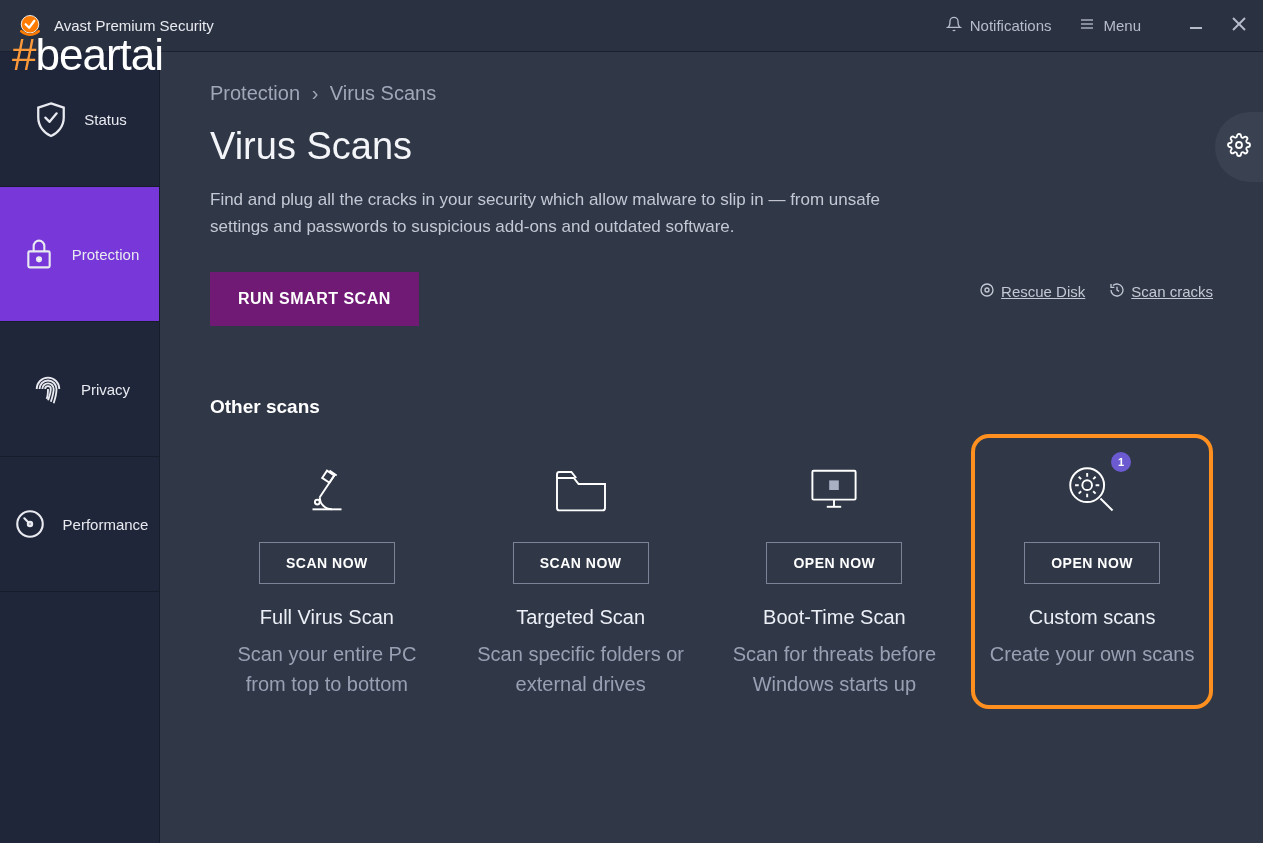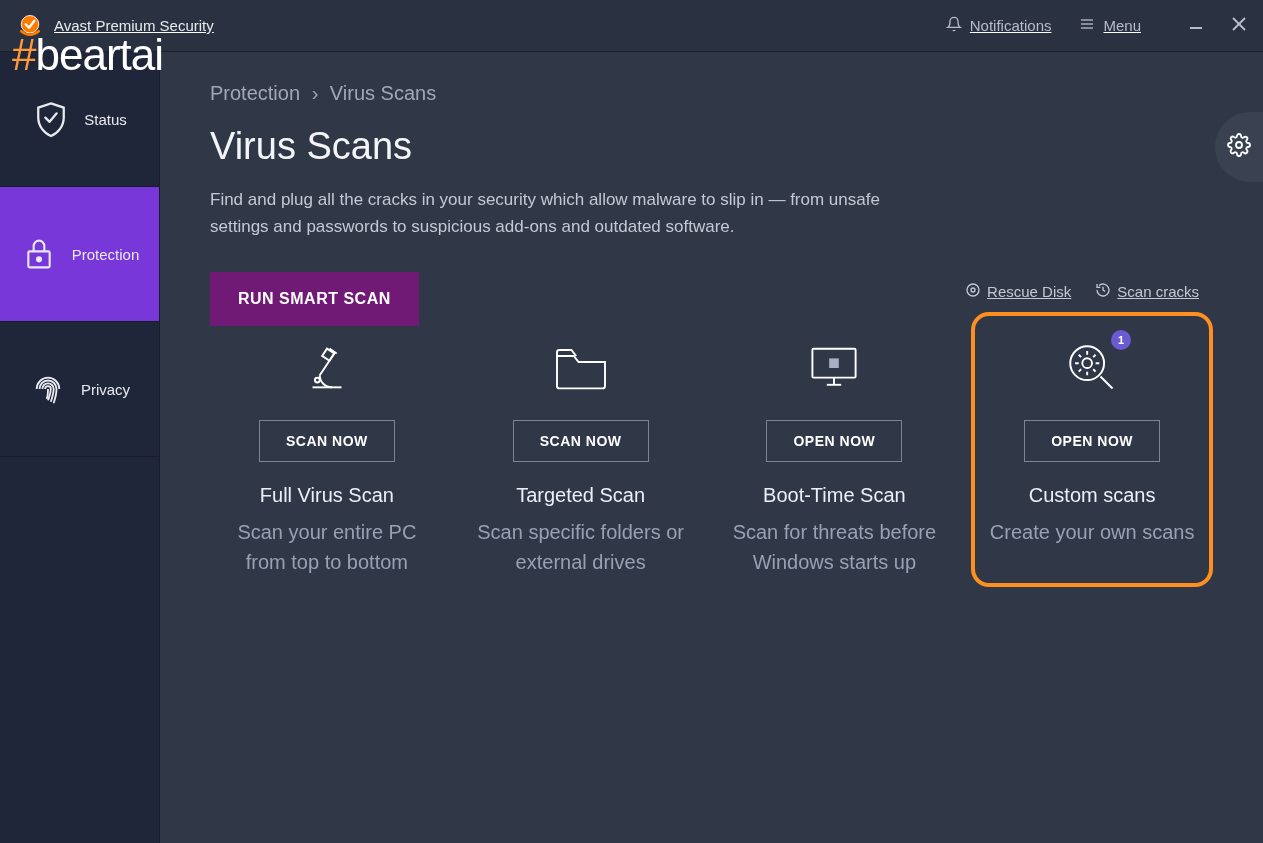--- a/index.html
+++ b/index.html
@@ -1,18 +1,18 @@
 <!DOCTYPE html>
 <html><head>
 <meta charset="utf-8">
 <style>
   * { margin: 0; padding: 0; box-sizing: border-box; font-family: -apple-system, BlinkMacSystemFont, "Segoe UI", Arial, sans-serif; }
   body { width: 1263px; height: 843px; background: #2a3140; color: #fff; overflow: hidden; position: relative; }
 
-  .titlebar { height: 52px; background: #2a3140; display: flex; align-items: center; padding: 0 16px; border-bottom: 1px solid #1b2130; text-decoration: underline; }
+  .titlebar { height: 52px; background: #2a3140; display: flex; align-items: center; padding: 0 16px; border-bottom: 1px solid #1b2130; }
   .titlebar-left { display: flex; align-items: center; gap: 10px; }
   .logo { width: 28px; height: 28px; }
   .app-title { font-size: 15px; color: #e8eaf0; font-weight: 400; }
   .titlebar-right { margin-left: auto; display: flex; align-items: center; gap: 28px; color: #b7bccb; font-size: 15px; text-align: center; }
   .titlebar-item { display: flex; align-items: center; gap: 8px; cursor: pointer; }
   .win-controls { display: flex; align-items: center; gap: 28px; margin-left: 20px; }
 
   .watermark { position: absolute; top: 30px; left: 12px; font-size: 44px; font-weight: 400; color: #fff; letter-spacing: -1px; z-index: 50; pointer-events: none; }
   .watermark .hash { color: #ff9a3a; }
 
@@ -24,21 +24,21 @@
   .sidebar-label { font-size: 15px; }
   .sidebar-icon { width: 38px; height: 38px; display: flex; align-items: center; justify-content: center; }
 
   .main { flex: 1; background: #303848; padding: 30px 50px 40px 50px; position: relative; }
   .breadcrumb { color: #a1a7b9; font-size: 20px; margin-bottom: 20px; }
   .breadcrumb .sep { margin: 0 6px; }
   .page-title { font-size: 38px; font-weight: 400; color: #f4f5f8; margin-bottom: 18px; }
   .page-desc { font-size: 17px; color: #c4c8d4; line-height: 1.6; max-width: 720px; margin-bottom: 32px; }
   .primary-btn { background: #701a75; color: #fff; border: none; padding: 18px 28px; font-size: 16px; font-weight: 700; letter-spacing: 0.5px; cursor: pointer; }
 
-  .links-row { display: flex; gap: 24px; position: absolute; right: 64px; top: 230px; }
+  .links-row { display: flex; gap: 24px; position: absolute; right: 50px; top: 230px; }
   .link-item { display: flex; align-items: center; gap: 6px; color: #c4c8d4; font-size: 15px; cursor: pointer; }
   .link-item span { text-decoration: underline; }
 
   .settings-btn { position: absolute; right: 0; top: 60px; width: 48px; height: 70px; background: #3a4252; border-radius: 40px 0 0 40px; display: flex; align-items: center; justify-content: center; cursor: pointer; }
 
   .section-title { font-size: 19px; font-weight: 700; color: #fff; margin-top: 70px; margin-bottom: 30px; }
 
   .scan-grid { display: flex; gap: 20px; }
   .scan-card { flex: 1; display: flex; flex-direction: column; align-items: center; text-align: center; padding: 10px; }
   .scan-card.highlighted { border: 4px solid #ff8f1f; border-radius: 18px; padding: 20px 10px; margin-top: -14px; }
@@ -130,20 +130,30 @@
         <svg width="34" height="34" viewBox="0 0 24 24" fill="none" stroke="#9aa0b3" stroke-width="1.3">
             <path d="M4 12a8 8 0 0 1 16 0"></path>
             <path d="M6 12a6 6 0 0 1 12 0 c0 4 -1 7 -2 10"></path>
             <path d="M8 12a4 4 0 0 1 8 0 c0 3 -1 6 -2 9"></path>
             <path d="M10 12a2 2 0 0 1 4 0 c0 3 -1 5 -2 8"></path>
             <path d="M12 12 c0 3 0 5 -1 7"></path>
           </svg>
       </span>
       <span class="sidebar-label">Privacy</span>
     </div>
+    <div class="sidebar-item">
+      <span class="sidebar-icon">
+        <svg width="34" height="34" viewBox="0 0 24 24" fill="none" stroke="#9aa0b3" stroke-width="1.5">
+            <circle cx="12" cy="12" r="9"></circle>
+            <path d="M12 12 L8 8" stroke-linecap="round"></path>
+            <circle cx="12" cy="12" r="1.5" fill="#9aa0b3"></circle>
+          </svg>
+      </span>
+      <span class="sidebar-label">Performance</span>
+    </div>
   </div>
 
   <div class="main">
     <div class="breadcrumb">
       <span>Protection</span>
       <span class="sep">›</span>
       <span>Virus Scans</span>
     </div>
 
     <h1 class="page-title">Virus Scans</h1>
@@ -171,20 +181,21 @@
 
     <div class="settings-btn">
       <span>
         <svg width="24" height="24" viewBox="0 0 24 24" fill="none" stroke="#8b91a5" stroke-width="1.8">
             <circle cx="12" cy="12" r="3"></circle>
             <path d="M19.4 15a1.7 1.7 0 0 0 .34 1.87l.06.06a2 2 0 1 1-2.83 2.83l-.06-.06a1.7 1.7 0 0 0-1.87-.34 1.7 1.7 0 0 0-1 1.55V21a2 2 0 0 1-4 0v-.09a1.7 1.7 0 0 0-1.12-1.56 1.7 1.7 0 0 0-1.87.34l-.06.06a2 2 0 1 1-2.83-2.83l.06-.06A1.7 1.7 0 0 0 4.6 15a1.7 1.7 0 0 0-1.55-1H3a2 2 0 0 1 0-4h.09A1.7 1.7 0 0 0 4.65 8.88 1.7 1.7 0 0 0 4.31 7l-.06-.06a2 2 0 1 1 2.83-2.83l.06.06a1.7 1.7 0 0 0 1.87.34H9a1.7 1.7 0 0 0 1-1.55V3a2 2 0 0 1 4 0v.09a1.7 1.7 0 0 0 1 1.55 1.7 1.7 0 0 0 1.87-.34l.06-.06a2 2 0 1 1 2.83 2.83l-.06.06a1.7 1.7 0 0 0-.34 1.87V9a1.7 1.7 0 0 0 1.55 1H21a2 2 0 0 1 0 4h-.09a1.7 1.7 0 0 0-1.51 1z"></path>
           </svg>
       </span>
     </div>
 
+    <h2 class="section-title">Other scans</h2>
 
     <div class="scan-grid">
 
       <div class="scan-card">
         <div class="card-icon">
           <svg width="58" height="58" viewBox="0 0 48 48" fill="none" stroke="#aab0c4" stroke-width="1.6">
               <path d="M18 30 l12 -18"></path>
               <path d="M26 8 l6 4"></path>
               <path d="M30 12 l-4 6 l-6 -4 l4 -6 z"></path>
               <path d="M12 40 h24"></path>

